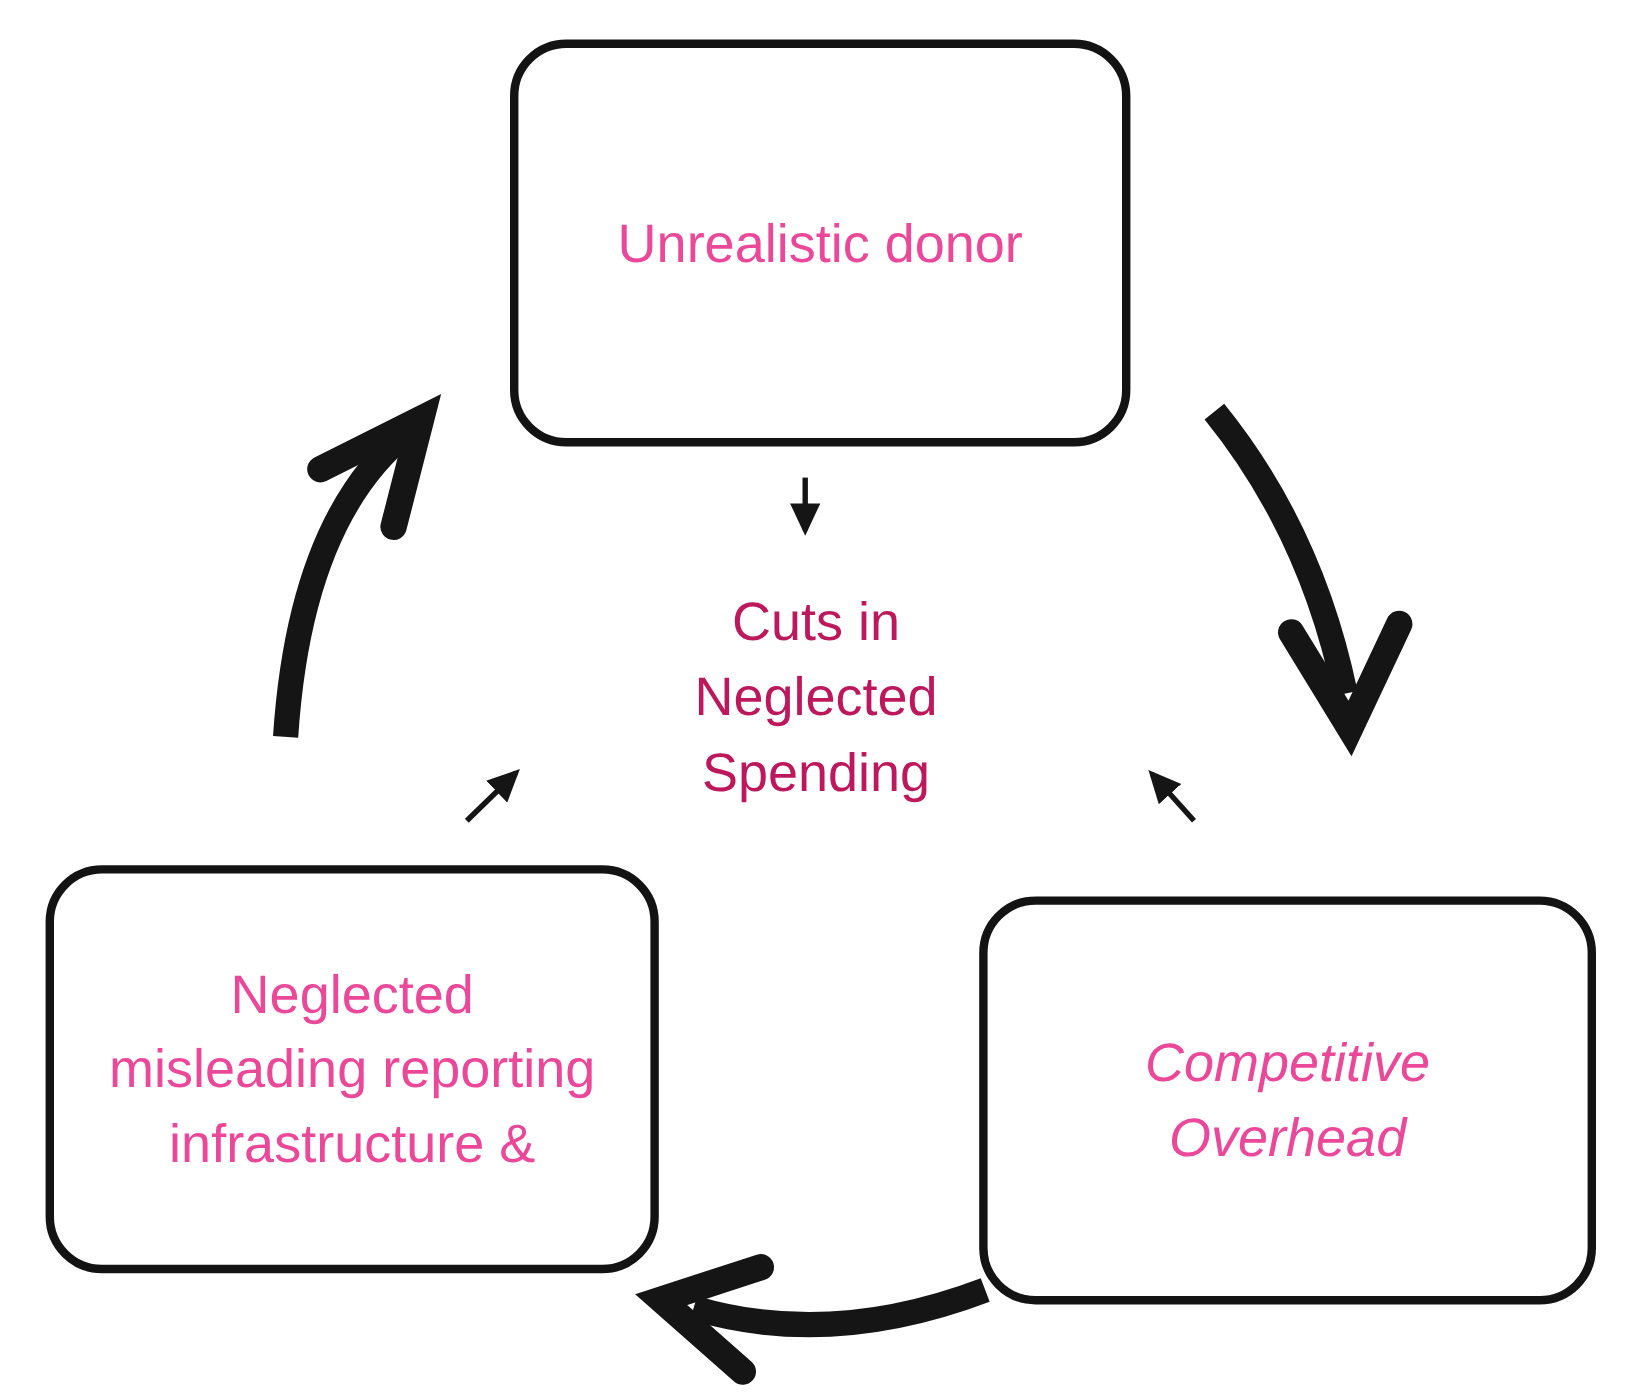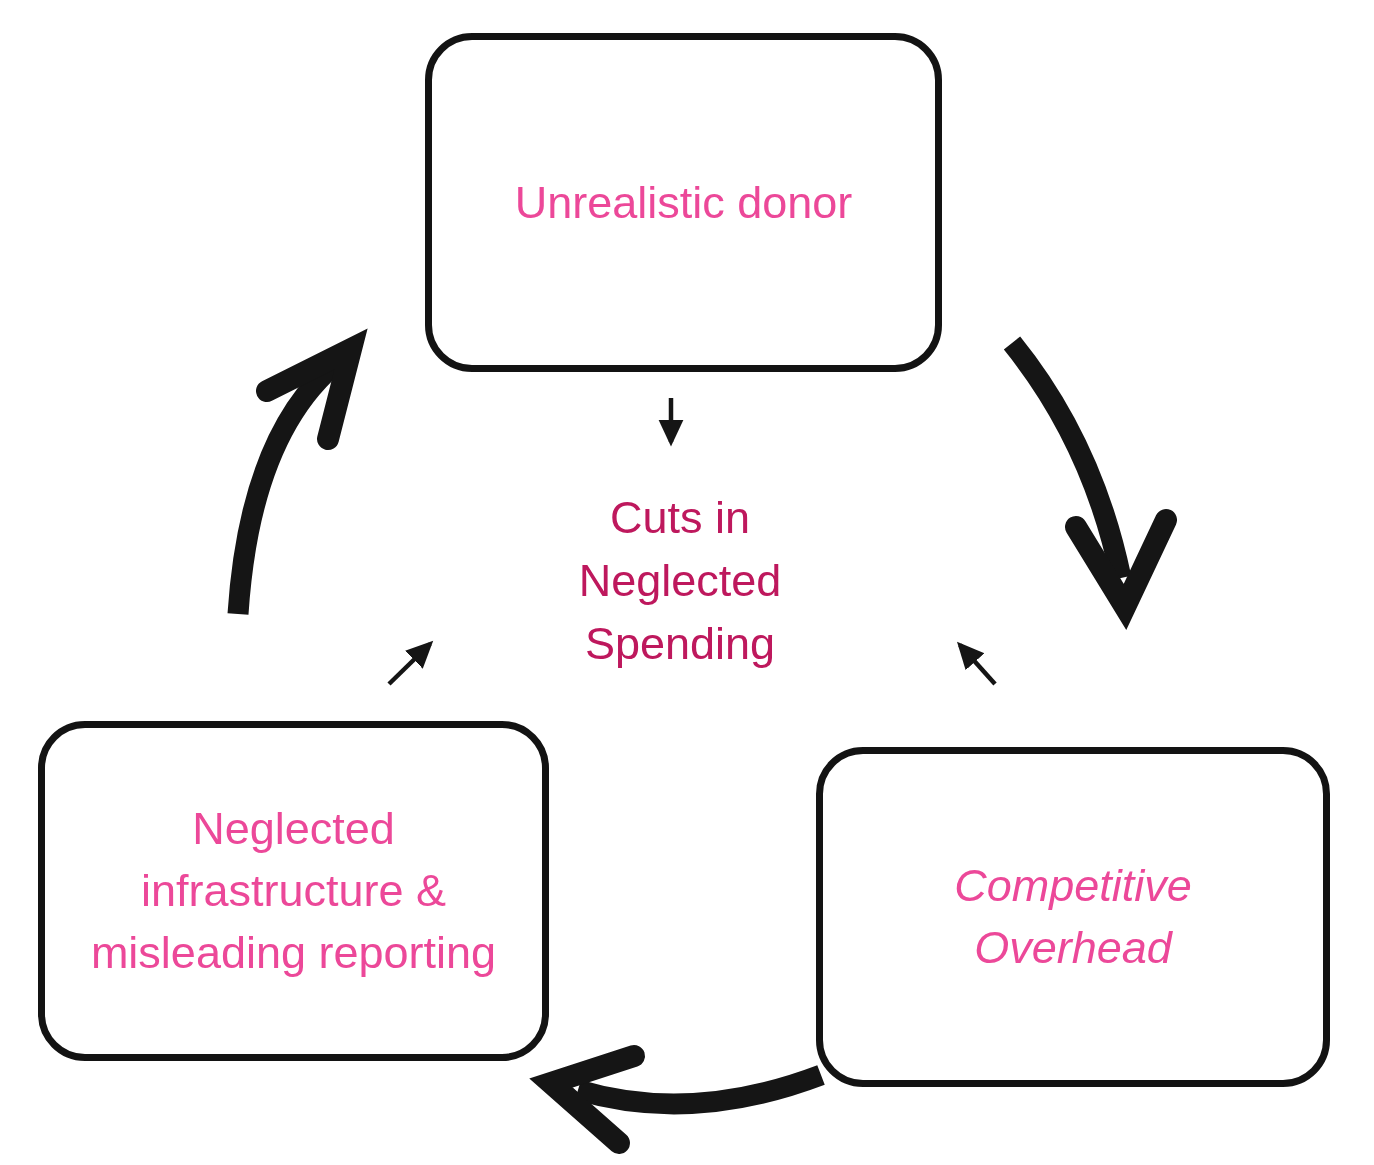--- a/index.html
+++ b/index.html
@@ -106,22 +106,22 @@
 
   <div class="node node-top">
     <div class="node-text">
       <span class="line">Unrealistic donor</span>
     </div>
   </div>
 
   <div class="node node-bl">
     <div class="node-text">
       <span class="line">Neglected</span>
+      <span class="line">misleading reporting</span>
       <span class="line">infrastructure &amp;</span>
-      <span class="line">misleading reporting</span>
     </div>
   </div>
 
   <div class="node node-br">
     <div class="node-text">
       <span class="line">Competitive</span>
       <span class="line">Overhead</span>
     </div>
   </div>
 

